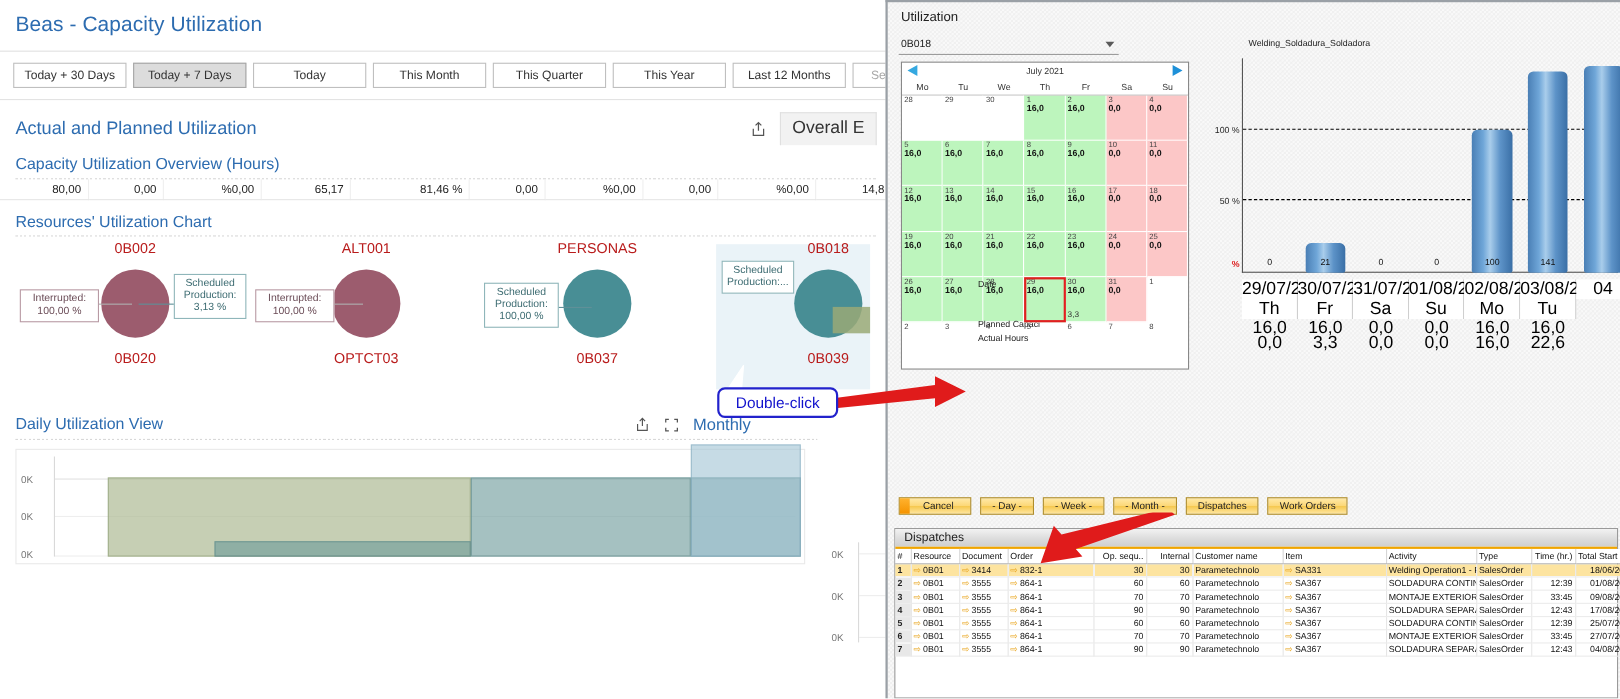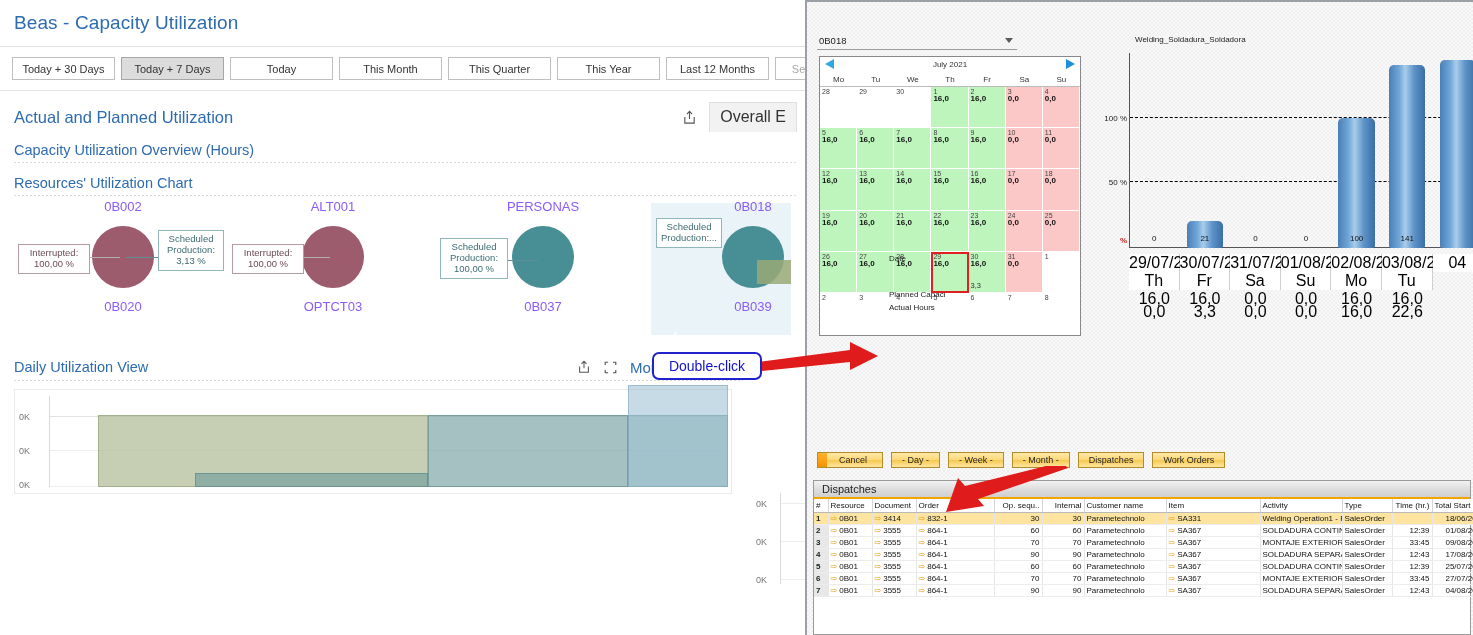--- a/index.html
+++ b/index.html
@@ -68,21 +68,21 @@
     border-bottom: 1px solid #e6e6e6; background: #fff;
   }
   table.ovw td {
     text-align: right; padding: 3px 6px 3px 4px; color: #222;
     border-right: 1px solid #efefef; border-bottom: 1px solid #e6e6e6;
   }
 
   
   .pies { position: relative; height: 150px; margin-top: 3px; }
   .pie-col { position: absolute; top: 0; width: 210px; text-align: center; }
-  .pie-label { font-size: 13px; color: #8b5cf6; }
+  .pie-label { font-size: 13px; color: #b91c1c; }
   .pie-wrap { position: relative; height: 75px; margin-top: 6px; }
   .pie { position: absolute; left: 50%; transform: translateX(-50%);
          width: 62px; height: 62px; border-radius: 50%; }
   .pie.maroon { background: #9c5c6e; }
   .pie.teal { background: #488e95; }
   .callout {
     position: absolute; background: #fff; border: 1px solid #b89aa4;
     font-size: 9.5px; color: #6b4c57; line-height: 1.15; padding: 3px 4px;
     text-align: center; white-space: pre-line;
   }
@@ -247,20 +247,32 @@
       </svg>
     </div>
     <div class="tab-chip">Overall E</div>
   </div>
 
   <div class="sub-title">Capacity Utilization Overview (Hours)</div>
   <div class="hr-dots"></div>
 
   <table class="ovw">
     <tbody>
+    <tr>
+      <td>80,00</td>
+      <td>0,00</td>
+      <td>%0,00</td>
+      <td>65,17</td>
+      <td>81,46 %</td>
+      <td>0,00</td>
+      <td>%0,00</td>
+      <td>0,00</td>
+      <td>%0,00</td>
+      <td>14,8</td>
+    </tr>
   </tbody>
       </table>
 
   <div class="sub-title" style="padding-top:12px">Resources' Utilization Chart</div>
   <div class="hr-dots"></div>
 
   <div class="pies">
     <div class="hl-box" style="left:651px; top:4px; width:140px; height:132px;"></div>
 
     <div class="pie-col" style="left:18px;">
@@ -357,20 +369,21 @@
     </div>
   </div>
 </div>
 
 <div class="dbl-bubble">Double-click</div>
 <svg class="red-arrow" style="left:650px; top:330px;" width="30" height="40" viewBox="0 0 30 40">
   <path d="M26 2 L10 26 L24 26 Z" fill="#ffffff" stroke="#ffffff"></path>
 </svg>
 
 <div id="right-panel">
+  <div class="win-title">Utilization</div>
 
   <div class="combo">
     <span>0B018</span>
     <span class="arr"></span>
   </div>
 
   <div class="cal">
     <div class="cal-head">
       <div class="arrow-l"></div>
       <div class="cal-month">July 2021</div>

